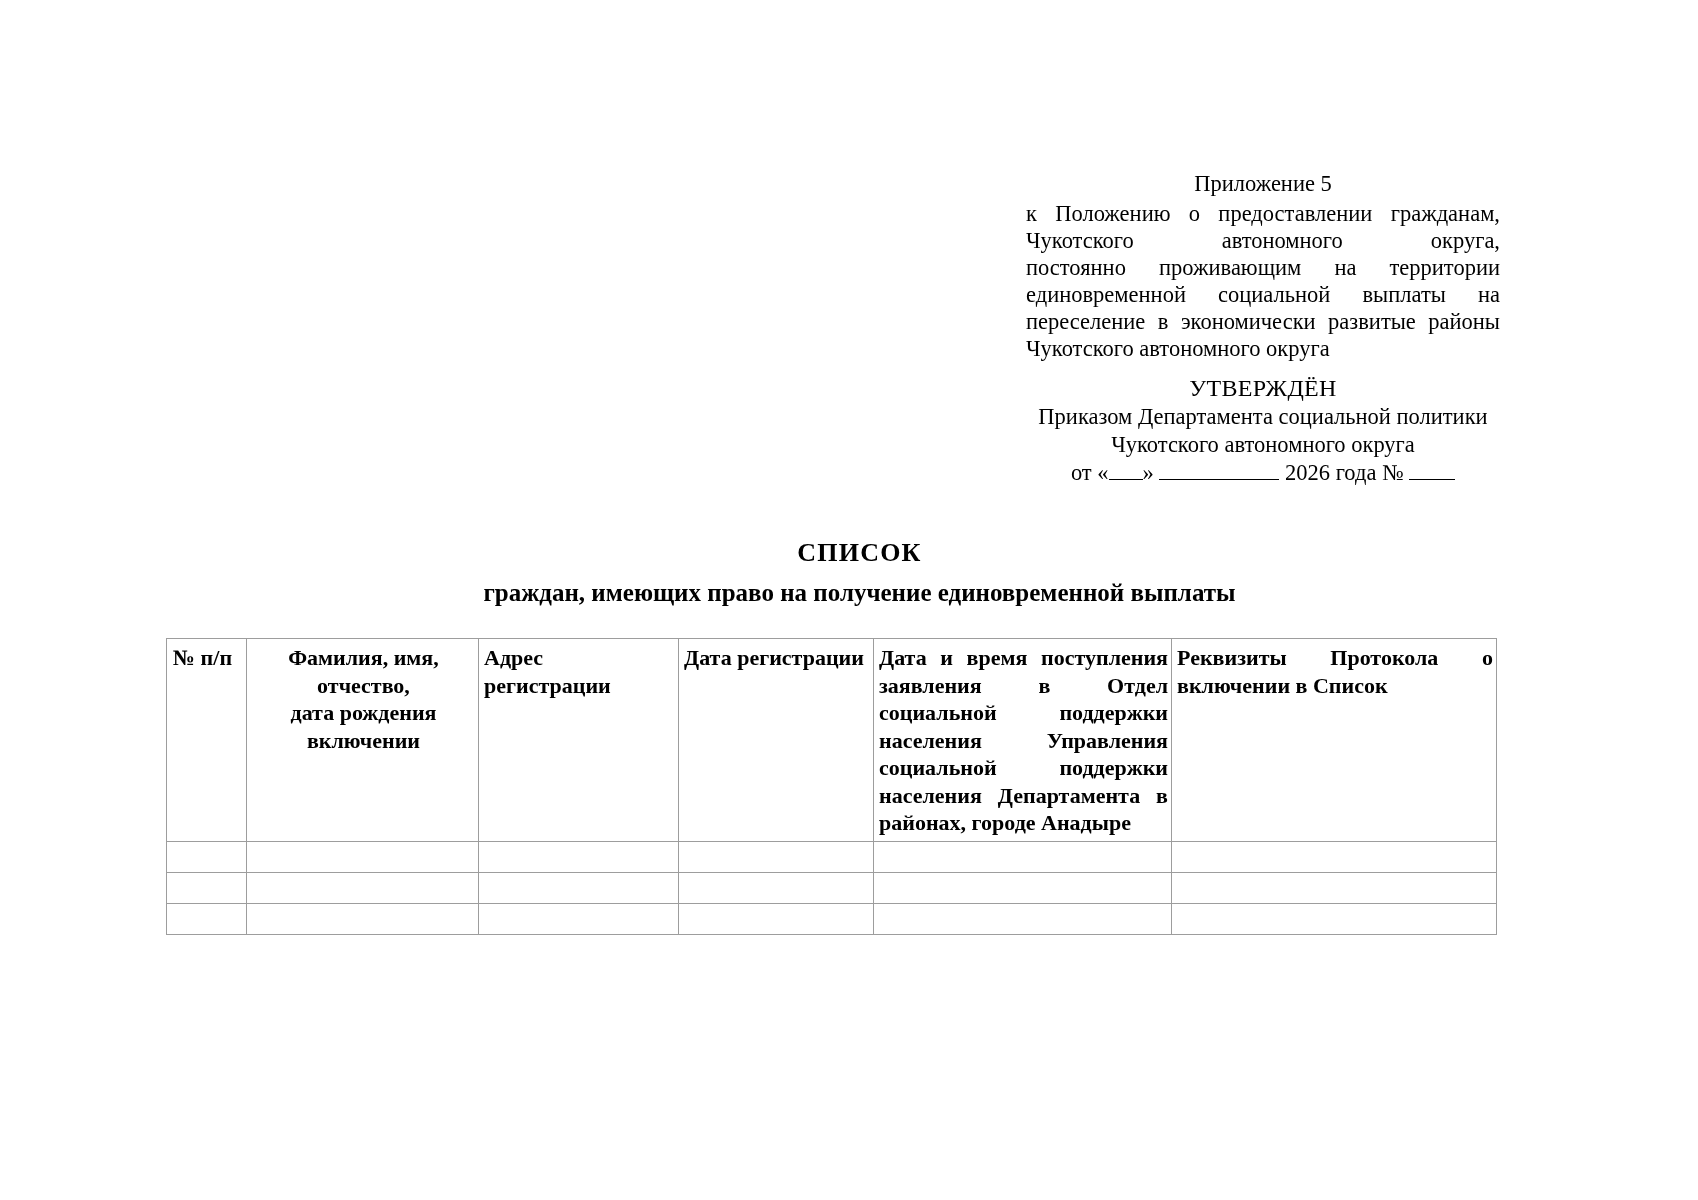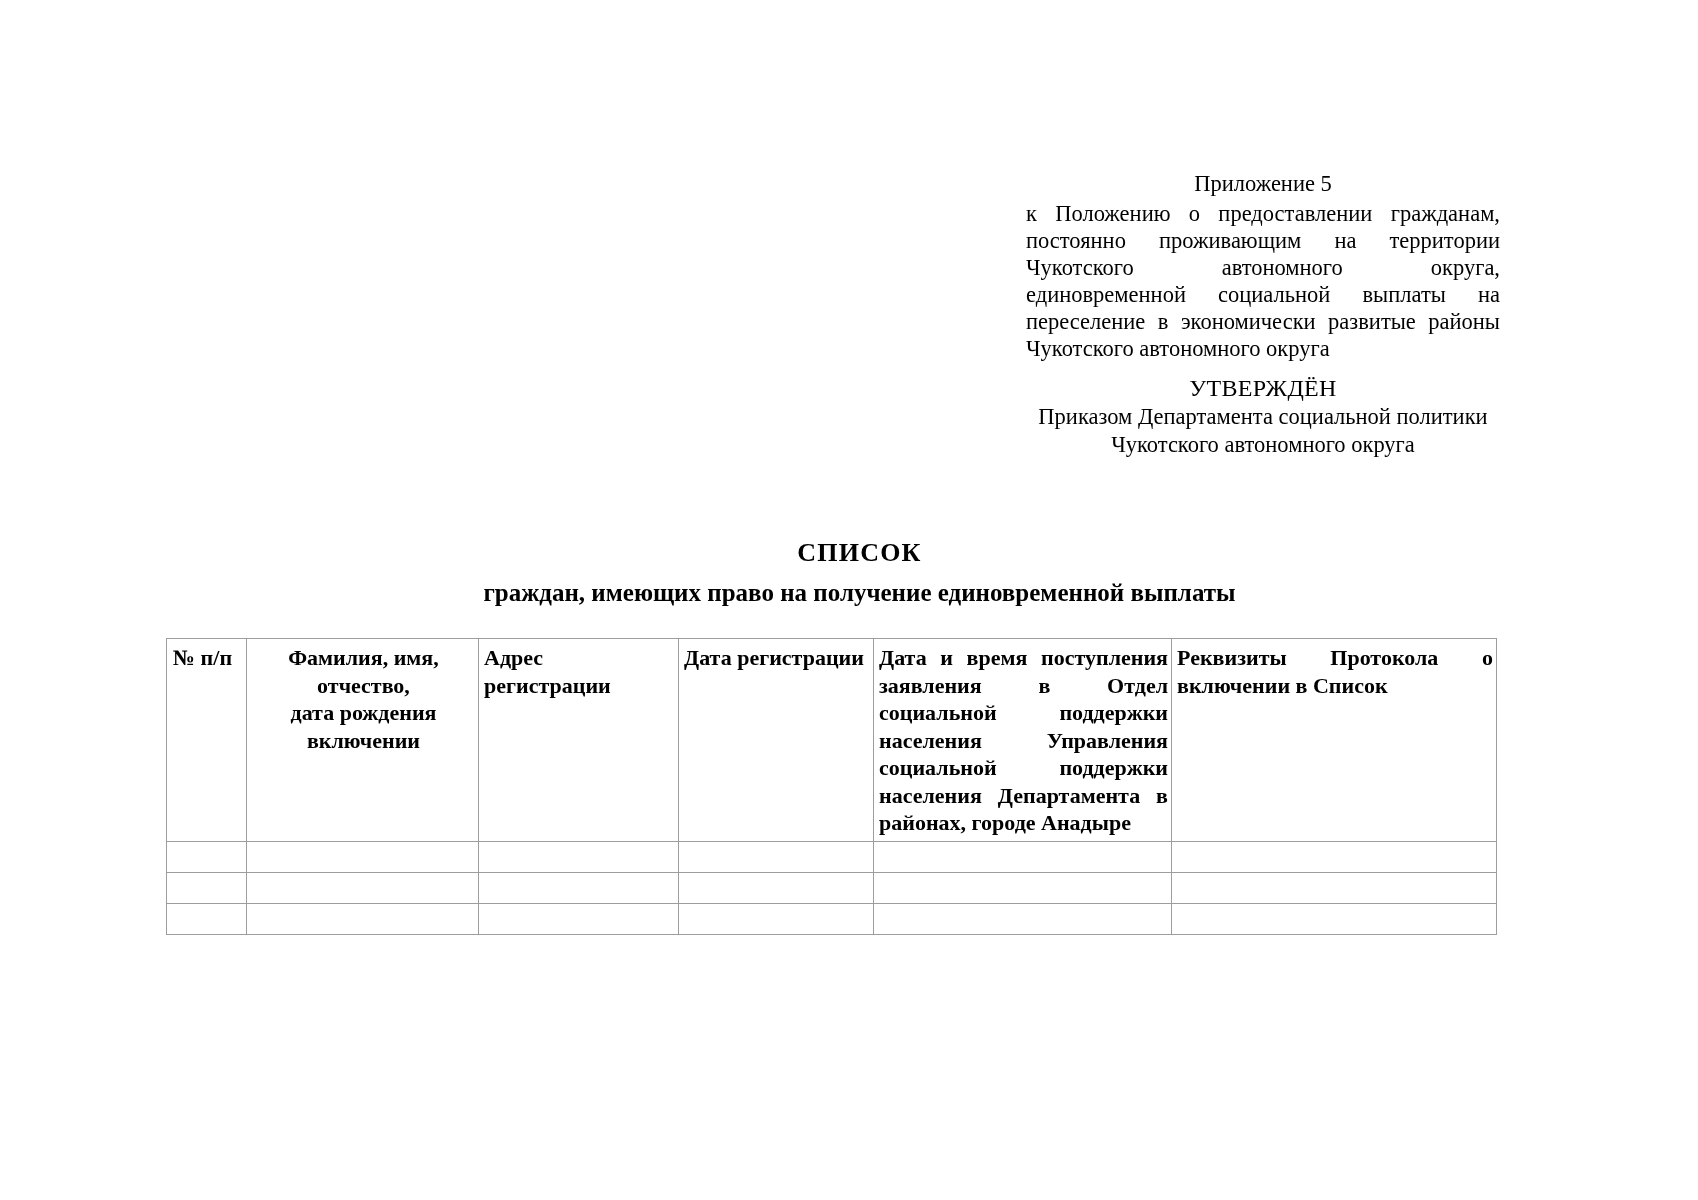--- a/index.html
+++ b/index.html
@@ -152,32 +152,38 @@
 </style>
 </head>
 <body>
 
 <div class="page">
 
   <div class="header-block">
     <div class="appendix-line">Приложение 5</div>
     <div class="regulation-text">
       <div style="display:block;text-align:justify;text-align-last:justify;">к Положению о предоставлении гражданам,</div>
+      <div style="display:block;text-align:justify;text-align-last:justify;">Чукотского автономного округа,</div>
       <div style="display:block;text-align:justify;text-align-last:justify;">постоянно проживающим на территории</div>
-      <div style="display:block;text-align:justify;text-align-last:justify;">Чукотского автономного округа,</div>
       <div style="display:block;text-align:justify;text-align-last:justify;">единовременной социальной выплаты на</div>
       <div style="display:block;text-align:justify;text-align-last:justify;">переселение в экономически развитые районы</div>
       <div class="lastline" style="display:block;text-align:left;">Чукотского автономного округа</div>
     </div>
   </div>
 
   <div class="approved-block">
     <div class="approved-title">УТВЕРЖДЁН</div>
     <div class="approved-line indent1">Приказом Департамента социальной политики</div>
     <div class="approved-line indent2">Чукотского автономного округа</div>
+    <div class="approved-line indent3">
+      <span>от «</span><span class="fill-blank blank-short"></span><span>»</span>
+      <span class="fill-blank blank-mid"></span>
+      <span>2026 года №</span>
+      <span class="fill-blank blank-end"></span>
+    </div>
   </div>
 
   <div class="doc-title-wrap">
     <div class="doc-title">СПИСОК</div>
     <div class="doc-subtitle">граждан, имеющих право на получение единовременной выплаты</div>
   </div>
 
   <div class="table-wrap">
     <table class="list-table">
       <colgroup>

